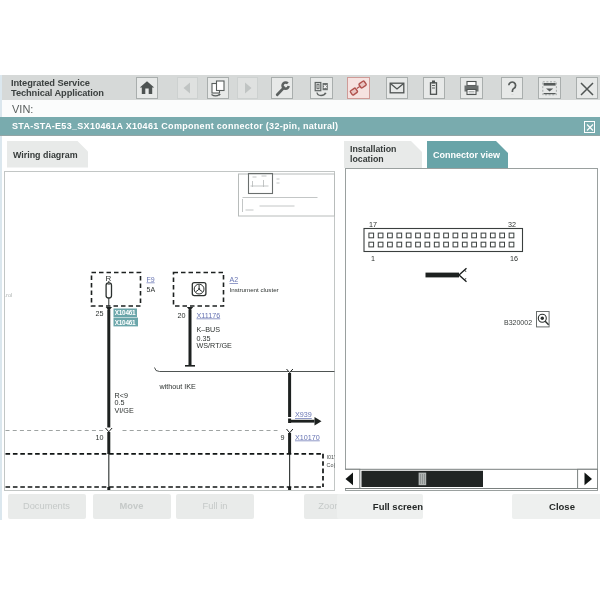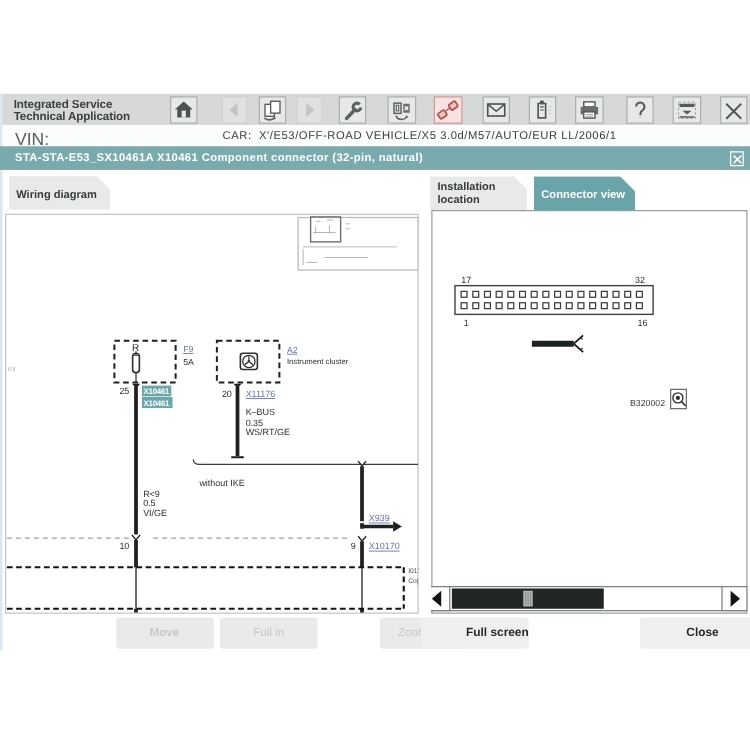--- a/index.html
+++ b/index.html
@@ -102,23 +102,22 @@
         <rect x="4.6" y="15" width="12" height="1.2" fill="#565b5a"></rect>
       </svg></div>
 
 <div class="abs" style="left:576px;top:76.5px;width:22px;height:22px;background:#e7e9e8;border:1px solid #a9aead;">
 <svg width="20" height="20" viewBox="0 0 20 20">
         <path d="M4 5 L16 17 M16 5 L4 17" stroke="#505554" stroke-width="1.5"></path>
       </svg></div>
 
 <div class="abs" style="left:2px;top:100px;width:598px;height:17px;background:#fbfcfc;"></div>
 
-<div class="abs" style="left:12px;top:103px;font-size:14px;color:#5a5f5e;">VIN:</div>
-
-<div class="abs" style="left:178px;top:102.5px;font-size:9px;letter-spacing:0.45px;color:#3a3f3e;">CAR:&nbsp; X'/E53/OFF-ROAD VEHICLE/X5 3.0d/M57/AUTO/EUR LL/2006/1</div>
+<div class="abs" style="left:12px;top:103px;font-size:11px;color:#5a5f5e;">VIN:</div>
+
 
 <div class="abs" style="left:0;top:117px;width:600px;height:19px;background:#79abae;border-bottom:1px solid #93a5a5;"></div>
 
 <div class="abs" style="left:12px;top:121px;font-size:9px;font-weight:bold;color:#fff;letter-spacing:0.3px;">STA-STA-E53_SX10461A X10461 Component connector (32-pin, natural)</div>
 
 <div class="abs" style="left:584px;top:120.5px;width:11px;height:12px;border:1.3px solid #fff;font-size:0;">
 <svg style="display:block;margin:1px auto 0;" width="8" height="9" viewBox="0 0 8 9">
         <path d="M1 1.5 L7 7.5 M7 1.5 L1 7.5" stroke="#fff" stroke-width="1.2"></path>
       </svg>
     </div>
@@ -328,20 +327,21 @@
         <rect x="418.6" y="472.6" width="7.6" height="12.6" fill="#b0b4b3"></rect>
 <path d="M420.5 474 v10 M422.5 474 v10 M424.5 474 v10" stroke="#8a908f" stroke-width="0.9"></path>
       </g>
 
 <g>
         <rect x="577.6" y="469.3" width="20" height="19.2" fill="#fff" stroke="#7a807f" stroke-width="1"></rect>
 <polygon points="584.5,472.5 584.5,485.3 592,478.9" fill="#111514"></polygon>
       </g>
 </svg>
 
+<div class="abs" style="left:7.5px;top:493.7px;width:78px;height:25px;background:#e9ebea;border-radius:2px;color:#c5c9c8;font-size:9.3px;text-align:center;line-height:25px;">Documents</div>
 
 <div class="abs" style="left:92.5px;top:493.7px;width:78px;height:25px;background:#e9ebea;border-radius:2px;color:#c5c9c8;font-size:9.3px;text-align:center;line-height:25px;font-weight:bold;">Move</div>
 
 <div class="abs" style="left:176px;top:493.7px;width:78px;height:25px;background:#e9ebea;border-radius:2px;color:#c5c9c8;font-size:9.3px;text-align:center;line-height:25px;">Full in</div>
 
 <div class="abs" style="left:260px;top:493.7px;width:68px;height:25px;background:#e9ebea;border-radius:2px;color:#c5c9c8;font-size:9.3px;text-align:center;line-height:25px;margin-left:44px;">Zoom out</div>
 
 <div class="abs" style="left:337px;top:493.7px;width:86px;height:25px;background:#eef0ef;border-radius:2px;color:#252928;font-size:9.5px;font-weight:bold;text-align:right;line-height:25px;">Full screen</div>
 
 <div class="abs" style="left:512px;top:493.7px;width:100px;height:25px;background:#eef0ef;border-radius:2px;color:#252928;font-size:9.5px;font-weight:bold;text-align:center;line-height:25px;">Close</div>

